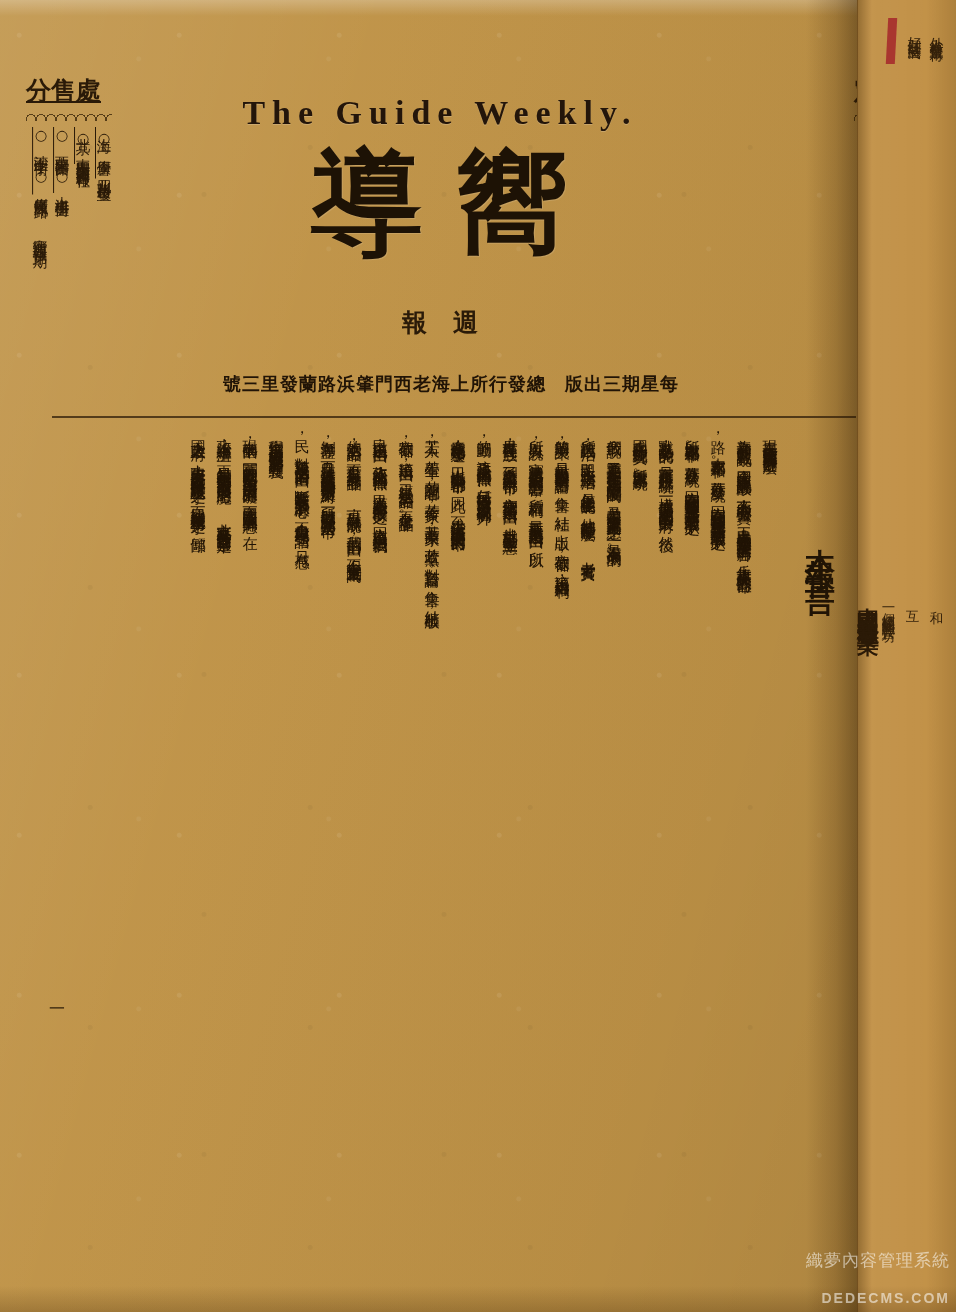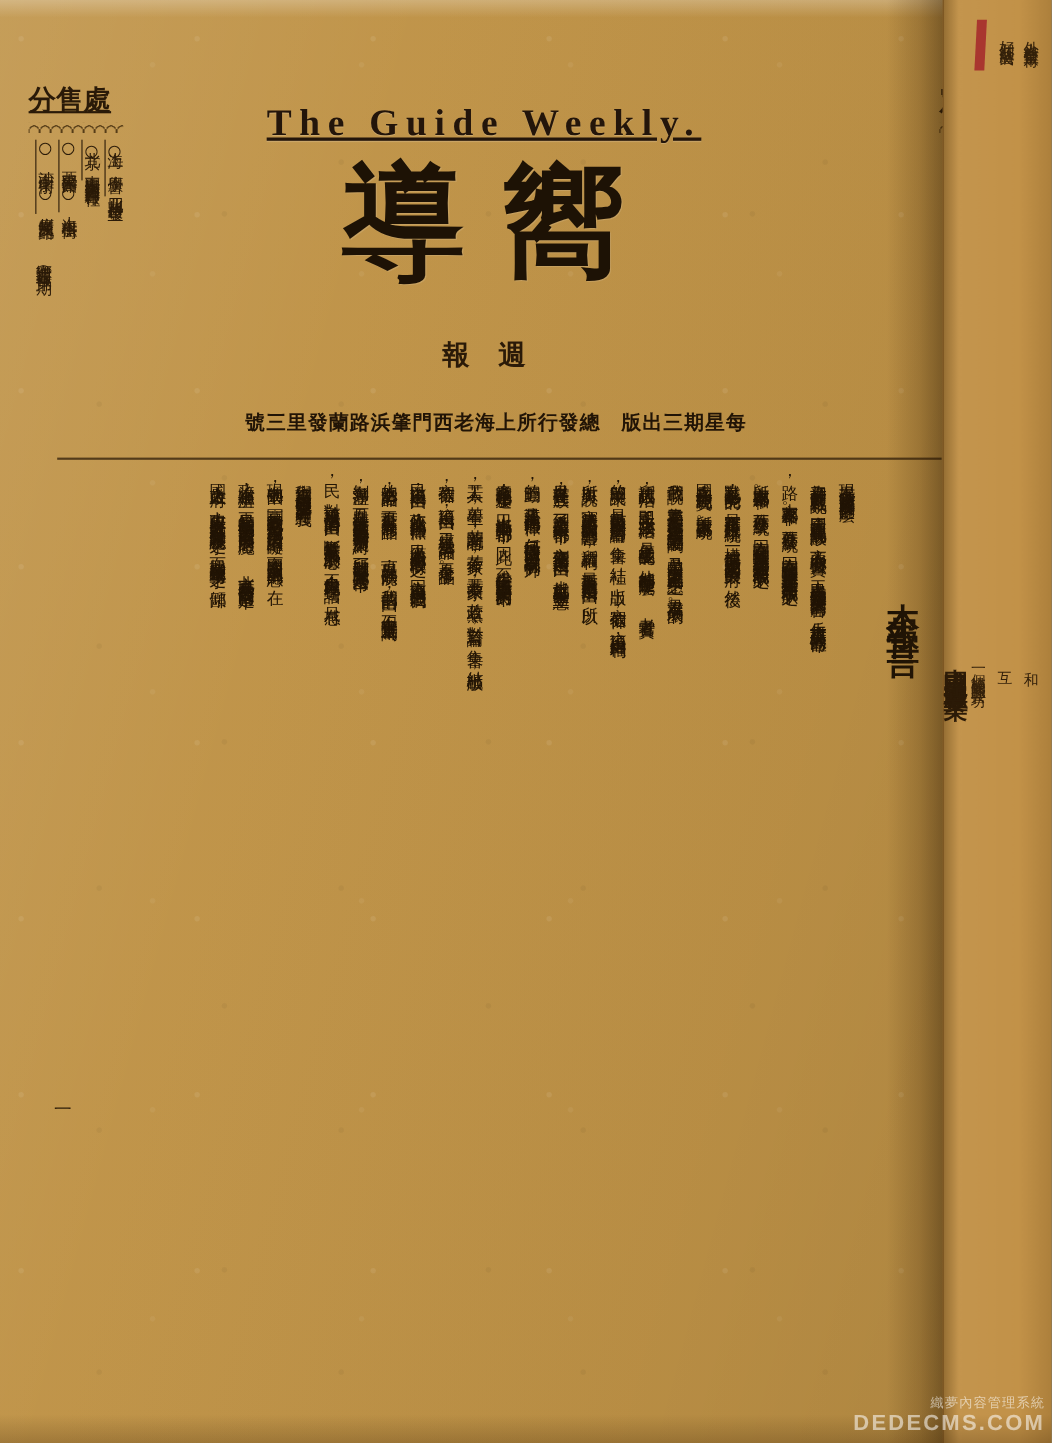--- a/index.html
+++ b/index.html
@@ -93,21 +93,20 @@
   }
   .latin-title {
     text-align: center;
     font-family: "Liberation Serif", serif;
     font-size: 34px;
     letter-spacing: 7px;
     color: #23150a;
     font-weight: 700;
     margin-top: 10px;
     text-shadow: 0 1px 0 rgba(255,255,255,0.18);
-    text-decoration: underline;
   }
   .big-logo {
     position: absolute;
     left: 50%;
     top: 62px;
     transform: translateX(-50%);
     display: flex;
     gap: 34px;
     align-items: flex-start;
   }
@@ -314,22 +313,22 @@
   .watermark {
     position: absolute;
     right: 6px;
     bottom: 6px;
     text-align: right;
     font-family: "Liberation Sans", sans-serif;
     color: rgba(255,255,255,0.55);
     line-height: 1.15;
     pointer-events: none;
   }
-  .wm1 { font-size: 12px; letter-spacing: 1px; }
-  .wm2 { font-size: 20px; letter-spacing: 2px; font-weight: 700; }
+  .wm1 { font-size: 17px; letter-spacing: 1px; }
+  .wm2 { font-size: 14px; letter-spacing: 2px; font-weight: 700; margin-top: 19px; }
 </style>
 </head>
 <body>
 
 <div id="page">
 
   <div class="top-edge"></div>
 
   <div class="masthead">
     <div class="latin-title">The  Guide  Weekly.</div>

